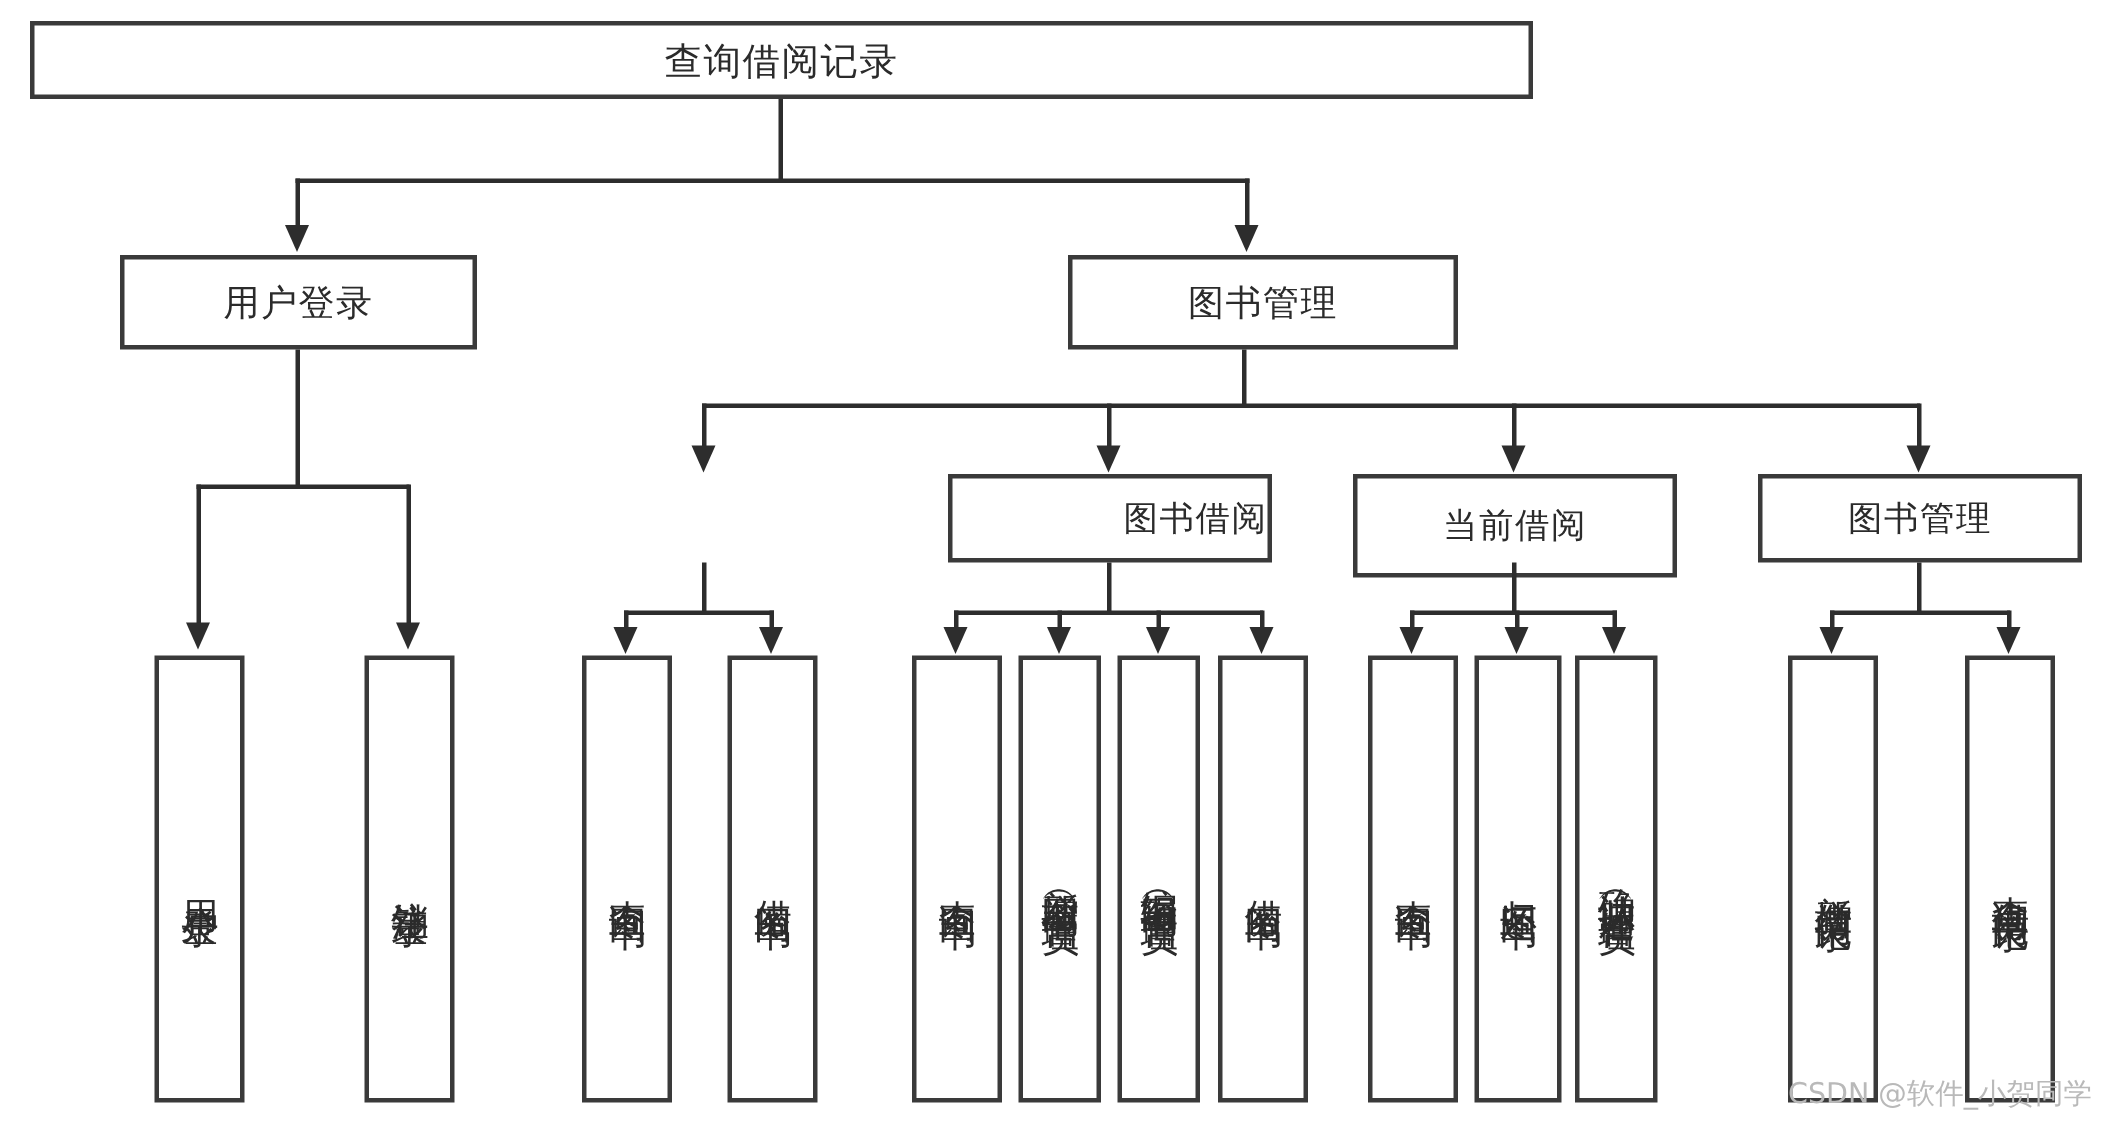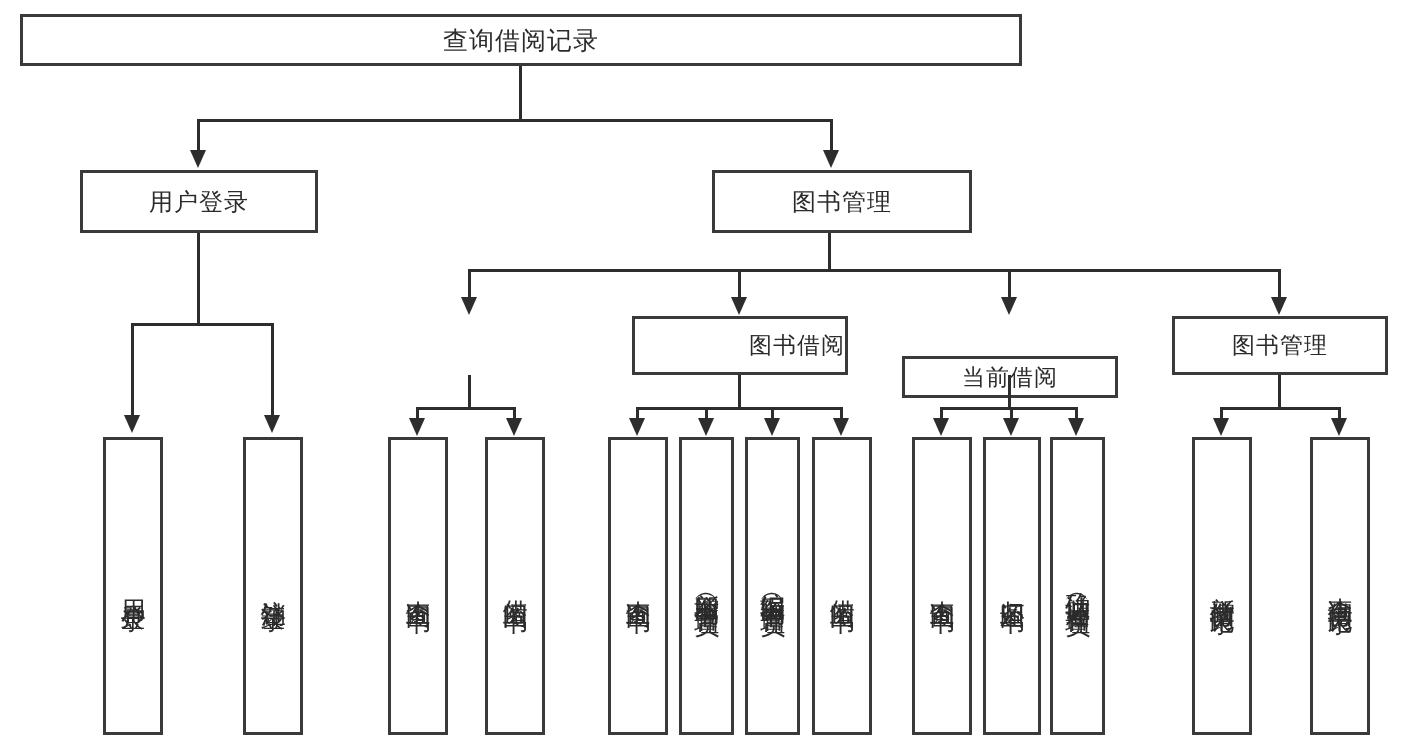--- a/index.html
+++ b/index.html
@@ -115,21 +115,21 @@
   <div class="seg seg-v" style="left:738px; top:269px; width:3px; height:30px;"></div>
   <div class="arrow" style="left:731px; top:297px;"></div>
   <div class="seg seg-v" style="left:1008px; top:269px; width:3px; height:30px;"></div>
   <div class="arrow" style="left:1001px; top:297px;"></div>
   <div class="seg seg-v" style="left:1278px; top:269px; width:3px; height:30px;"></div>
   <div class="arrow" style="left:1271px; top:297px;"></div>
 
   <div class="node node-l2" style="left:632px; top:316px; width:216px; height:59px;justify-content:flex-end;">
     <span class="label">图书借阅</span>
   </div>
-  <div class="node node-l2" style="left:902px; top:316px; width:216px; height:42px;margin-top:40px;">
+  <div class="node node-l2" style="left:902px; top:316px; width:216px; height:69px;">
     <span class="label">当前借阅</span>
   </div>
   <div class="node node-l2" style="left:1172px; top:316px; width:216px; height:59px;">
     <span class="label">图书管理</span>
   </div>
 
   <div class="seg seg-v" style="left:468px; top:375px; width:3px; height:34px;"></div>
   <div class="seg seg-h" style="left:416px; top:407px; width:100px; height:3px;"></div>
   <div class="seg seg-v" style="left:416px; top:407px; width:3px; height:13px;"></div>
   <div class="arrow" style="left:409px; top:418px;"></div>
@@ -200,14 +200,15 @@
     <span class="label">确认归还（管理员）</span>
   </div>
 
   <div class="node node-leaf" style="left:1192px; top:437px; width:60px; height:298px;">
     <span class="label">新增借阅记录</span>
   </div>
   <div class="node node-leaf" style="left:1310px; top:437px; width:60px; height:298px;">
     <span class="label">查询借阅记录</span>
   </div>
 
+  <div id="watermark" style="left:1192px; top:716px;">CSDN @软件_小贺同学</div>
 
 </div>
 
 </body></html>

